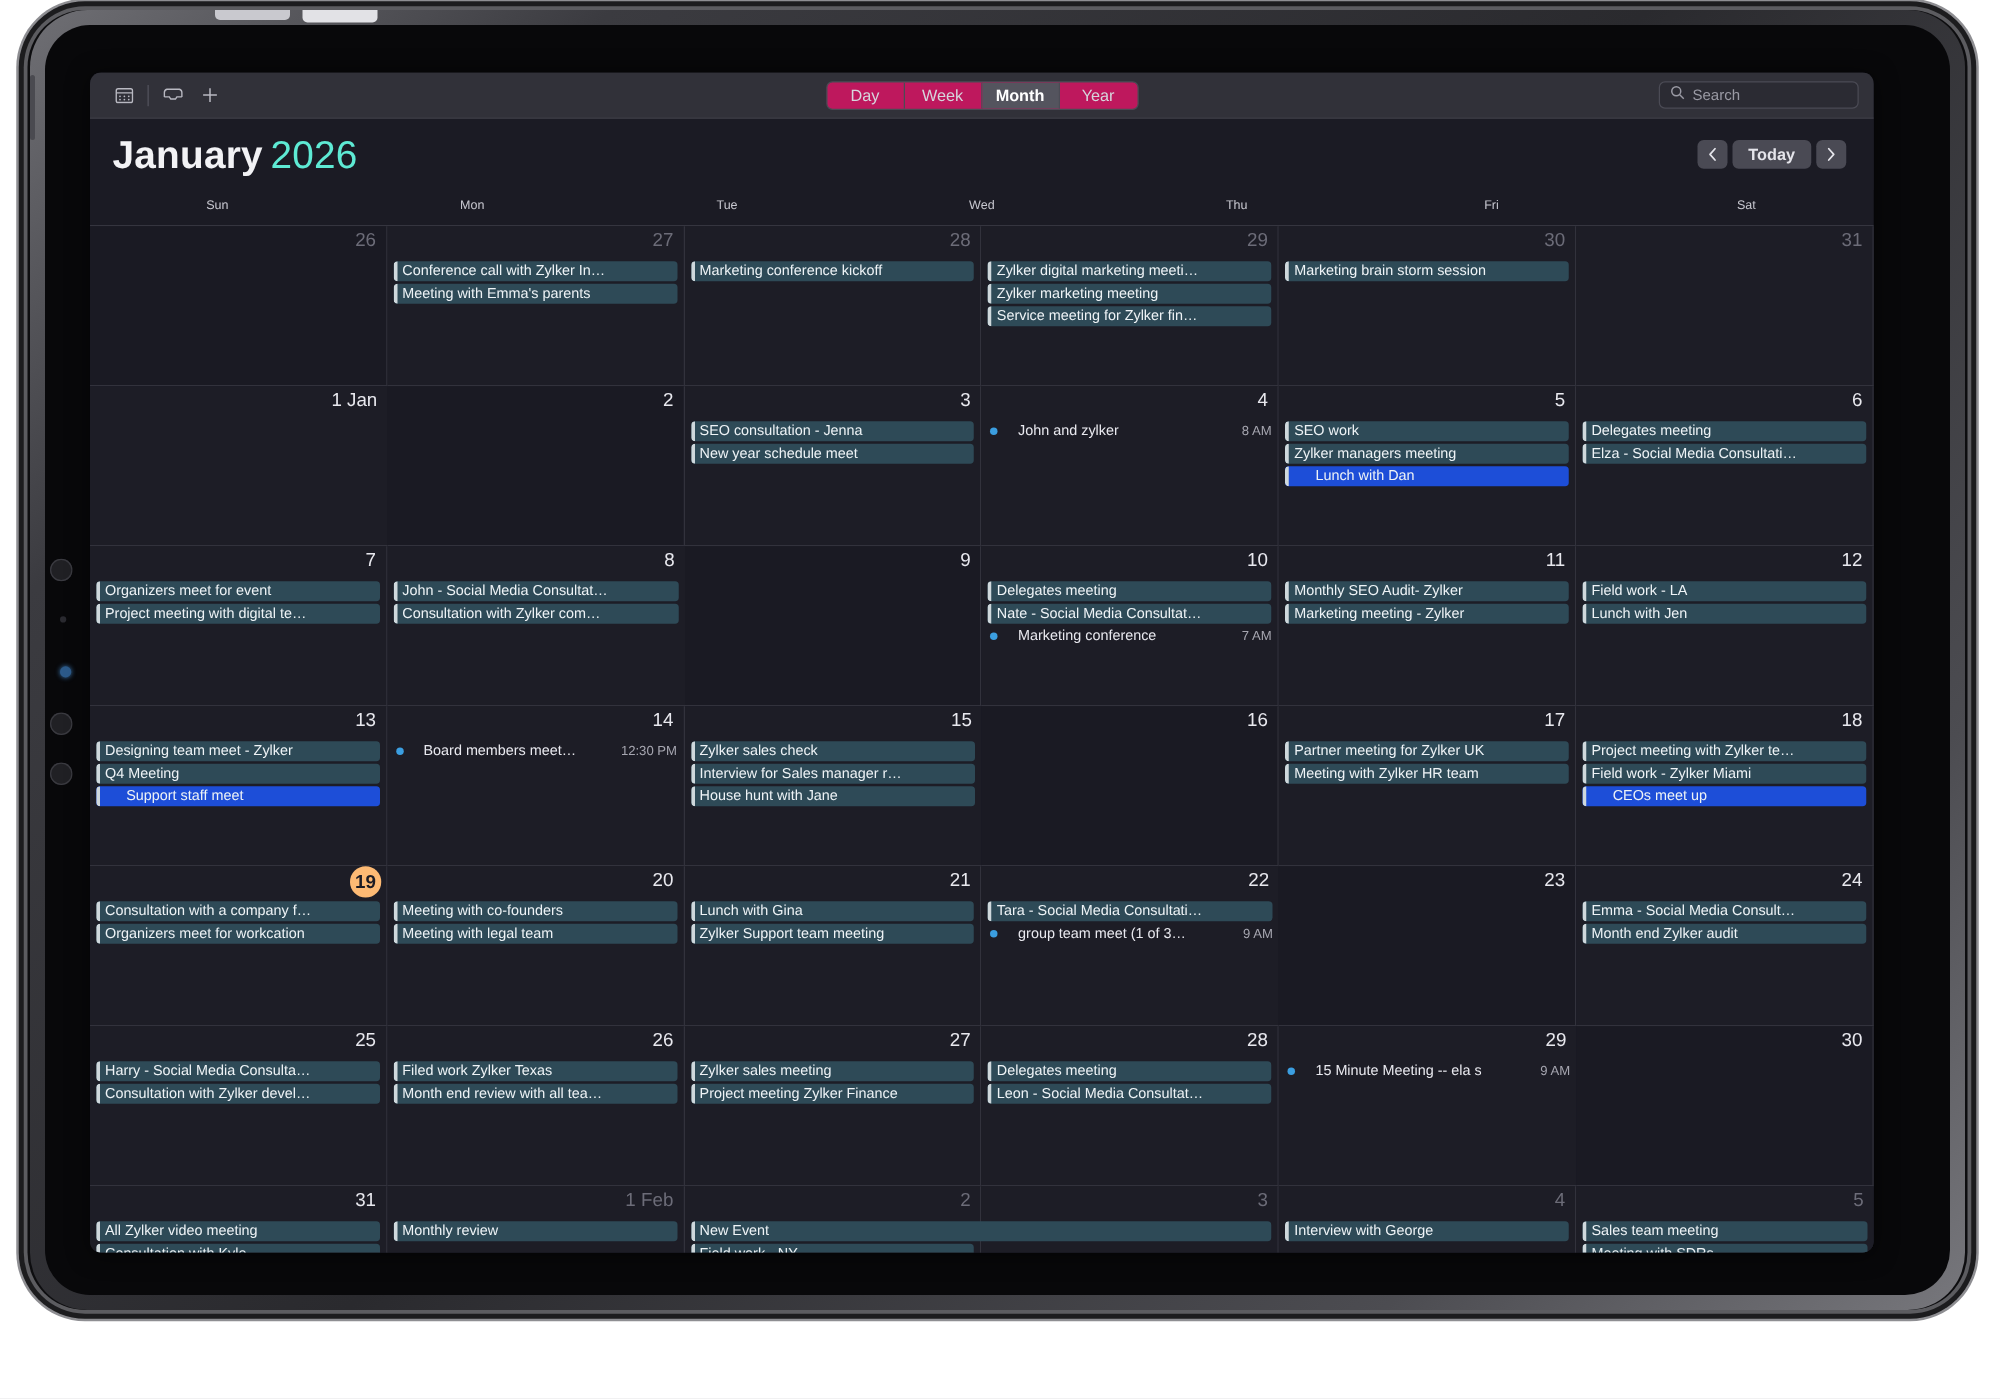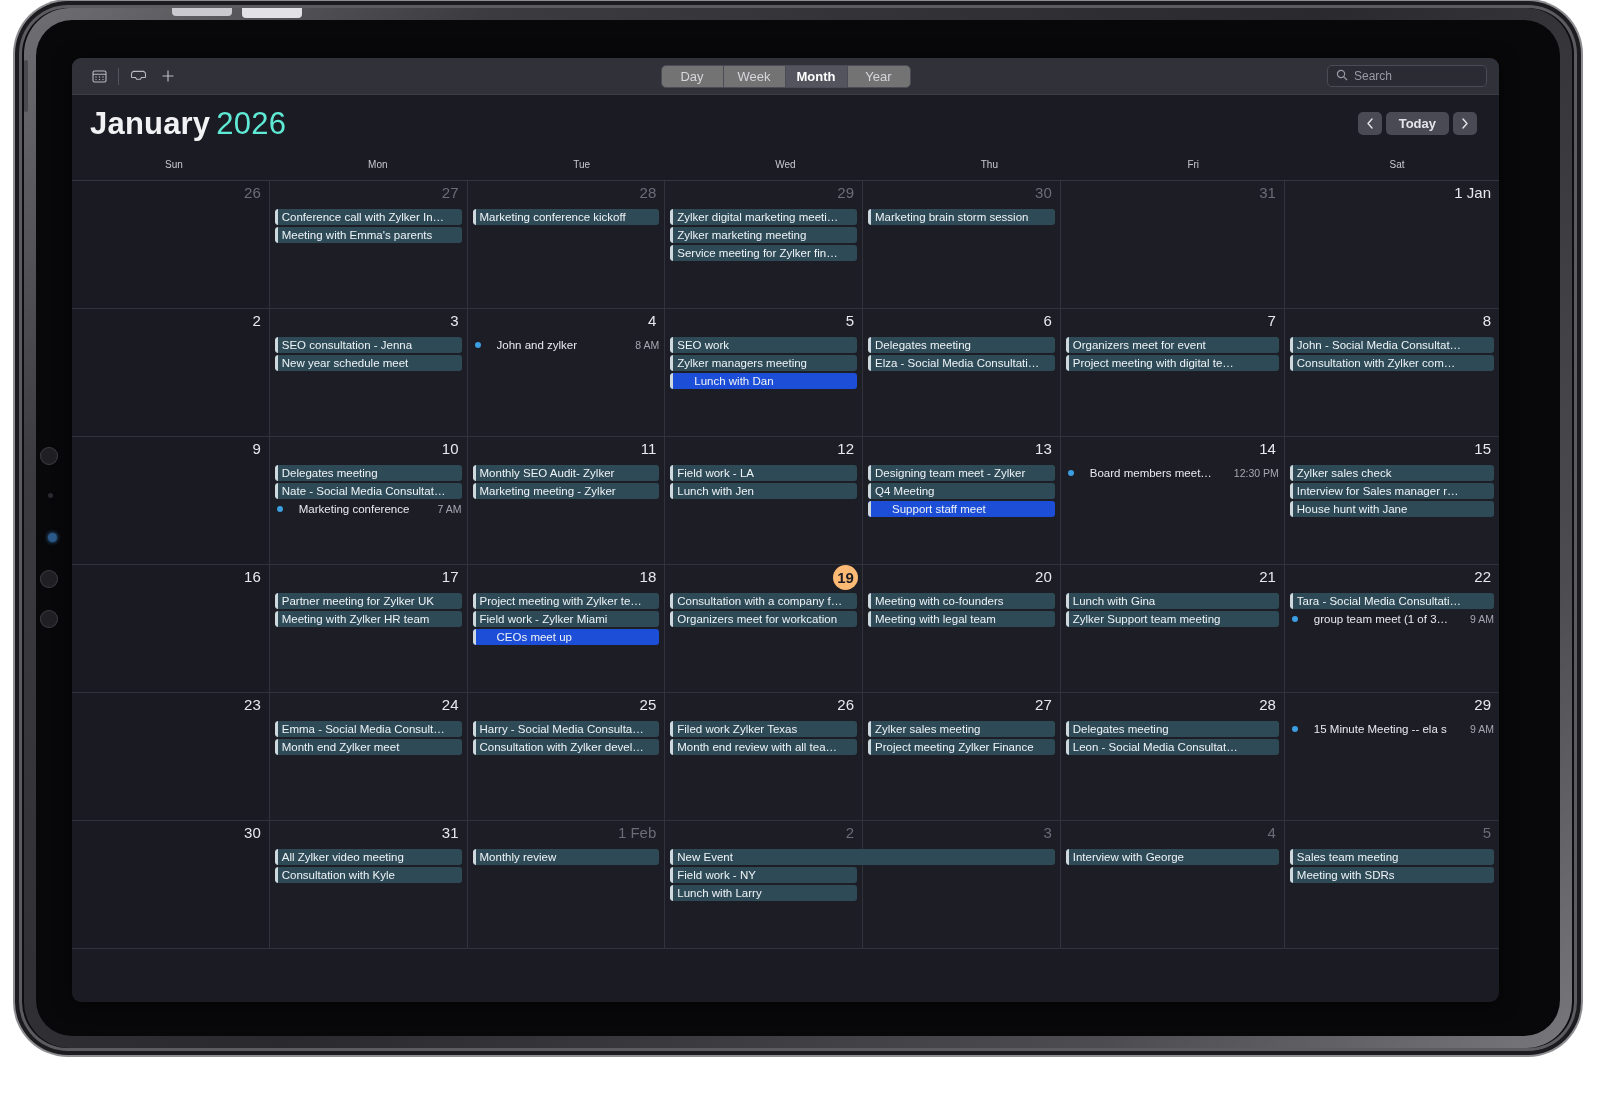--- a/index.html
+++ b/index.html
@@ -75,21 +75,21 @@
   }
   .tb-div { width:1px; height:17px; background:#53535d; margin: 0 4px; }
 
   #view-switcher {
     position:absolute; left:50%; transform: translateX(-50%);
     display:flex; align-items:center;
     border: 1px solid #4b4b55;
     border-radius: 5px;
     height: 23px;
     overflow:hidden;
-    background: #737373;
+    background: #be185d;
   }
   .view-seg {
     min-width: 62px; height: 100%;
     display:flex; align-items:center; justify-content:center;
     font-size: 13px; color:#d6d6dd;
     border-right: 1px solid #4b4b55;
     padding: 0 10px;
   }
   .view-seg:last-child { border-right: none; }
   .view-seg.active { background:#54545e; color:#fff; font-weight:bold; }
@@ -128,21 +128,21 @@
     display:grid; grid-template-columns: repeat(7, 1fr);
     height: 28px; align-items:center;
     padding: 0 0 4px 0;
   }
   .weekday { text-align:center; font-size:10px; color:#c8c8d0; }
 
   
   #month-grid {
     border-top: 1px solid #35353f;
     display:grid;
-    grid-template-columns: repeat(7, 1fr);
+    grid-template-columns: repeat(6, 1fr);
     grid-auto-rows: 128px;
     background:#1b1b24;
   }
   .day-cell {
     position:relative;
     border-right: 1px solid #32323c;
     border-bottom: 1px solid #32323c;
     background: #1d1d26;
     padding: 6px 5px 0 5px;
     overflow: visible;
@@ -487,21 +487,21 @@
         </div>
       </div>
       <div class="day-cell col0">
         <div class="daynum">23</div>
         <div class="events"></div>
       </div>
       <div class="day-cell col1">
         <div class="daynum">24</div>
         <div class="events">
           <div class="evt">Emma - Social Media Consult…</div>
-          <div class="evt">Month end Zylker meet</div>
+          <div class="evt">Month end Zylker audit</div>
         </div>
       </div>
       <div class="day-cell col2">
         <div class="daynum">25</div>
         <div class="events">
           <div class="evt">Harry - Social Media Consulta…</div>
           <div class="evt">Consultation with Zylker devel…</div>
         </div>
       </div>
       <div class="day-cell col3">

